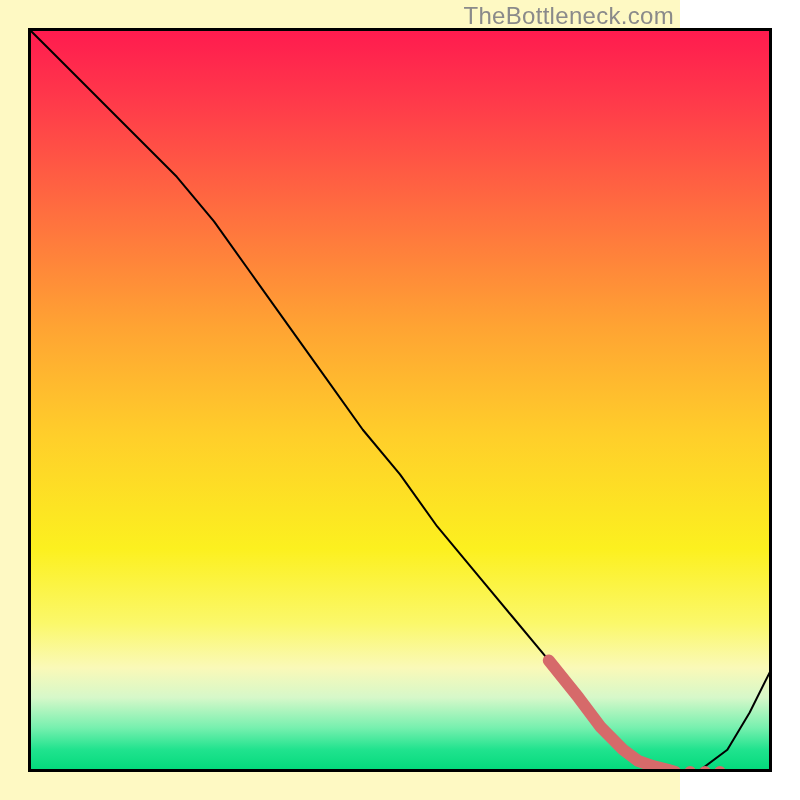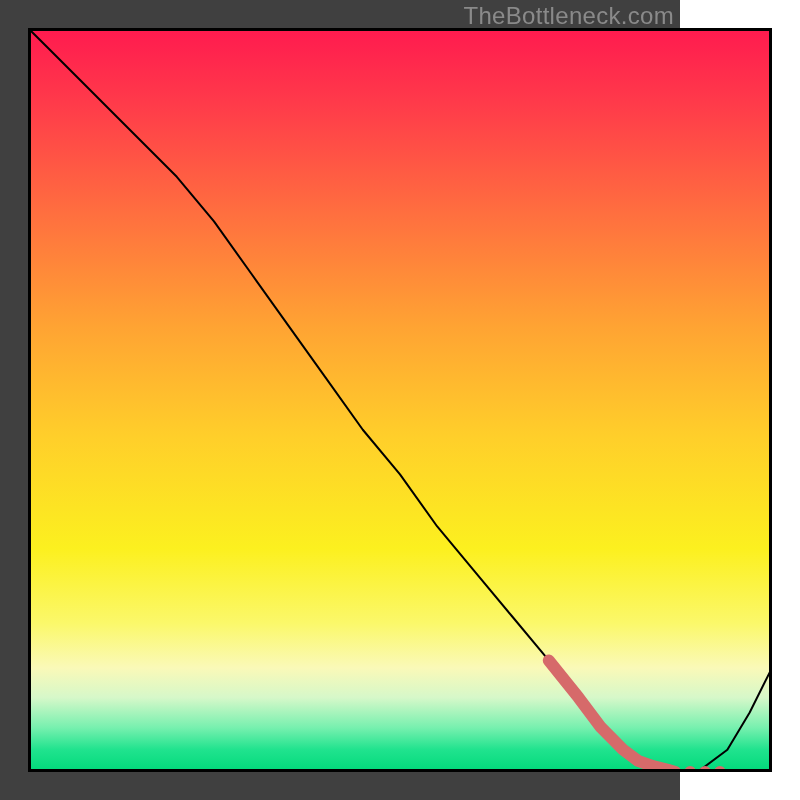--- a/index.html
+++ b/index.html
@@ -8,21 +8,21 @@
     width: 800px;
     height: 800px;
     background: #ffffff;
     font-family: Arial, Helvetica, sans-serif;
     overflow: hidden;
   }
   .canvas {
     position: relative;
     width: 680px;
     height: 800px;
-    background: #404040;
+    background: #fef9c3;
   }
   .watermark {
     position: absolute;
     top: 2px;
     right: 6px;
     font-size: 24px;
     font-weight: 500;
     color: #8a8a8a;
     letter-spacing: 0.3px;
     pointer-events: none;

